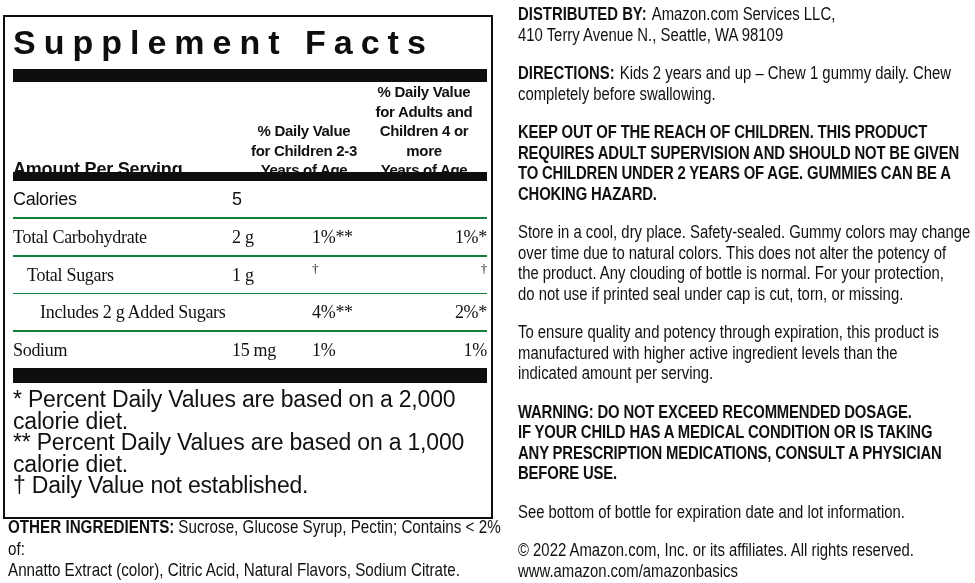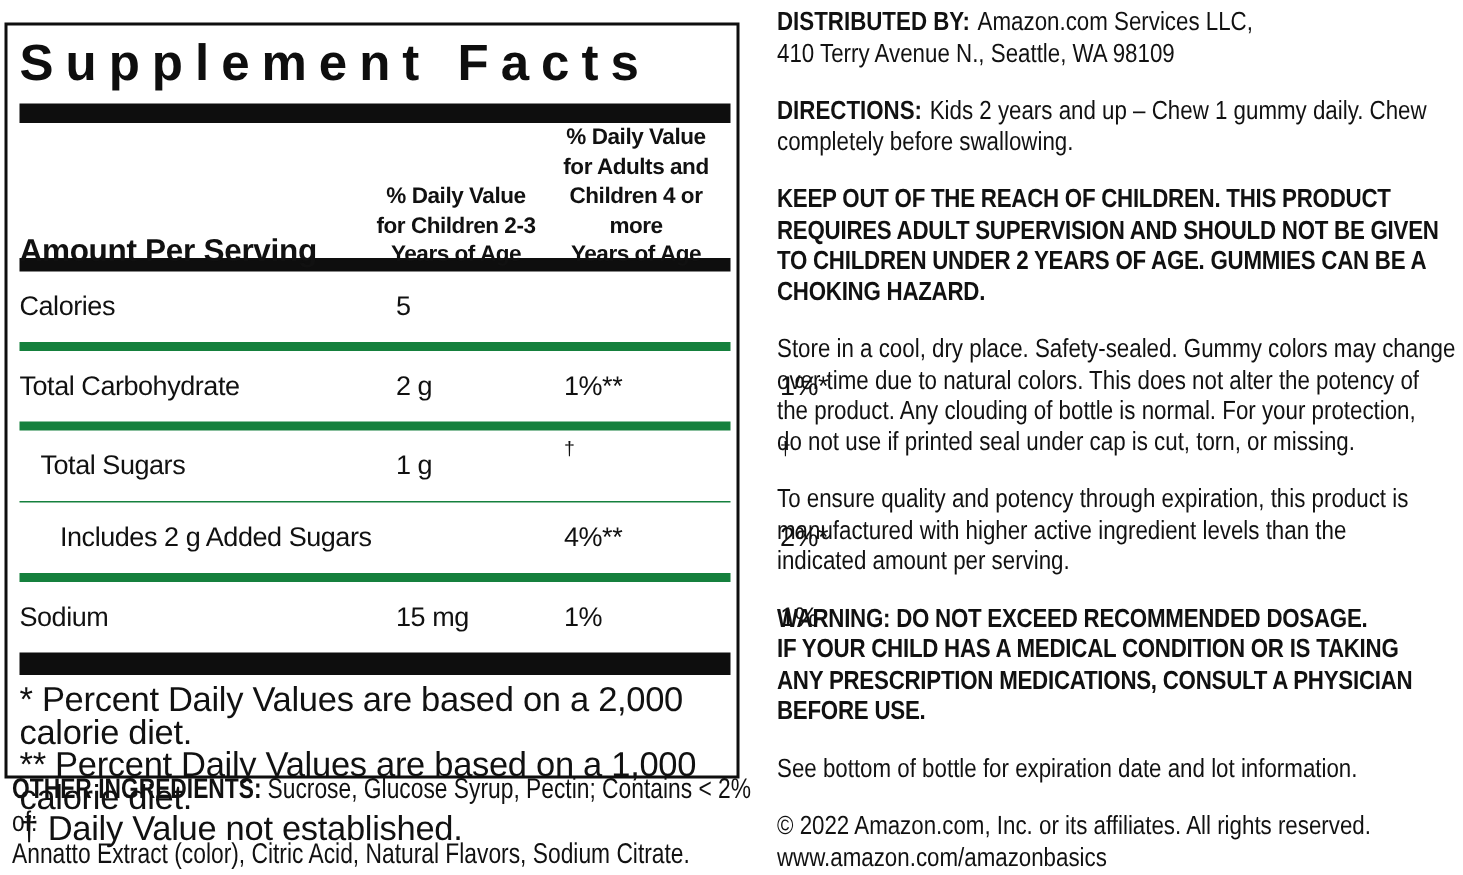--- a/index.html
+++ b/index.html
@@ -13,27 +13,27 @@
                margin-top:6px;white-space:nowrap;color:#0e0e0e;}
   .serving-line{font-size:19px;line-height:23px;letter-spacing:-0.2px;}
   .serving-block{margin-top:3px;}
   .bar{background:#0e0e0e;}
   .bar.thick1{height:13px;margin-top:8px;}
   .bar.mid{height:9px;}
   .bar.thick2{height:15px;}
 
   .head-row{display:grid;grid-template-columns:1fr 114px 126px;align-items:end;
             height:90px;padding-bottom:5px;box-sizing:border-box;}
-  .head-amount{font-size:21px;font-weight:bold;letter-spacing:-0.2px;}
+  .head-amount{font-size:18px;font-weight:bold;letter-spacing:-0.2px;}
   .head-col{font-size:15px;font-weight:bold;line-height:19.5px;text-align:center;
             white-space:pre-line;letter-spacing:-0.3px;}
 
   .row{display:grid;grid-template-columns:219px 80px 112px 1fr;align-items:center;
-       height:47px;font-size:18px;letter-spacing:-0.3px;gap:32px;}
-  .row + .row{border-top:6px solid #15803d;}
+       height:36px;font-size:18px;letter-spacing:-0.3px;}
+  .row + .row{border-top:2px solid #15803d;font-family:Liberation Serif, serif;}
   .row.ind2{border-top-width:1px;}
   .row .c-name{white-space:nowrap;}
   .row.ind1 .c-name{padding-left:14px;}
   .row.ind2 .c-name{padding-left:27px;}
   .c-adult{text-align:right;}
   .c-child.dag,.c-adult.dag{font-size:13px;align-self:start;padding-top:4px;}
 
   .footnotes{margin-top:6px;font-size:23px;line-height:21.5px;letter-spacing:-0.2px;}
 
   .other-ing{position:absolute;left:8px;top:516px;width:640px;

